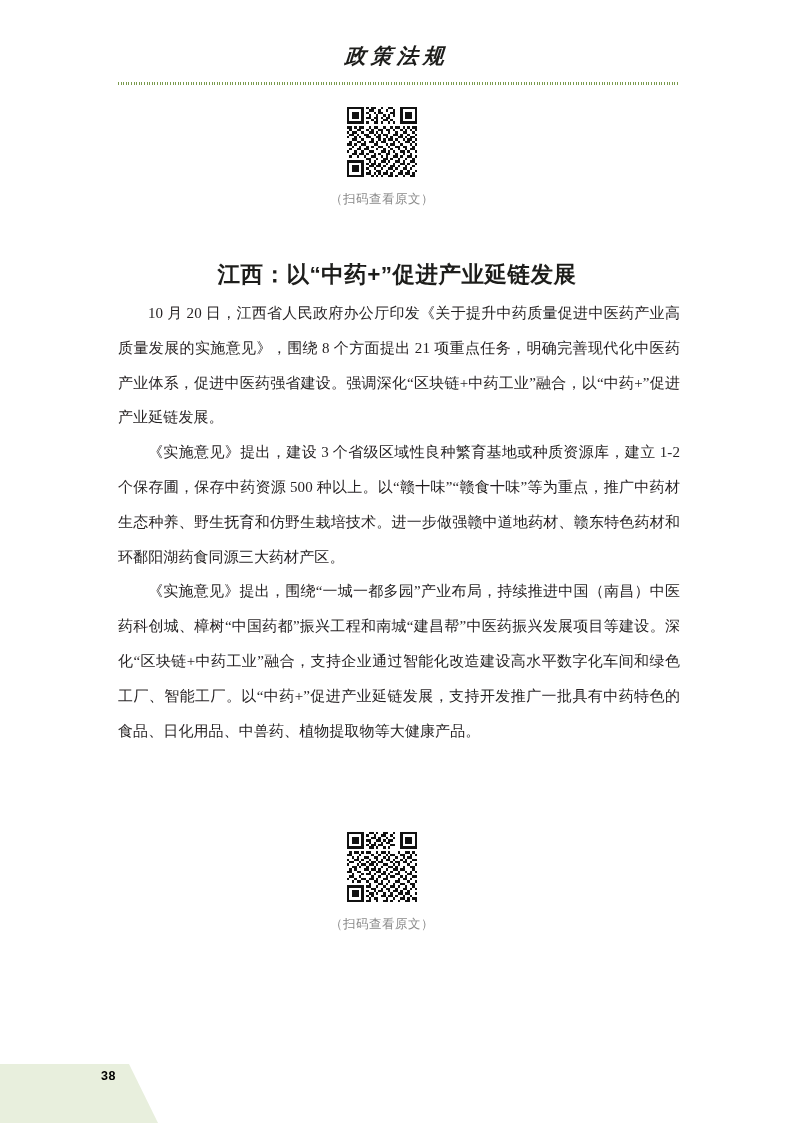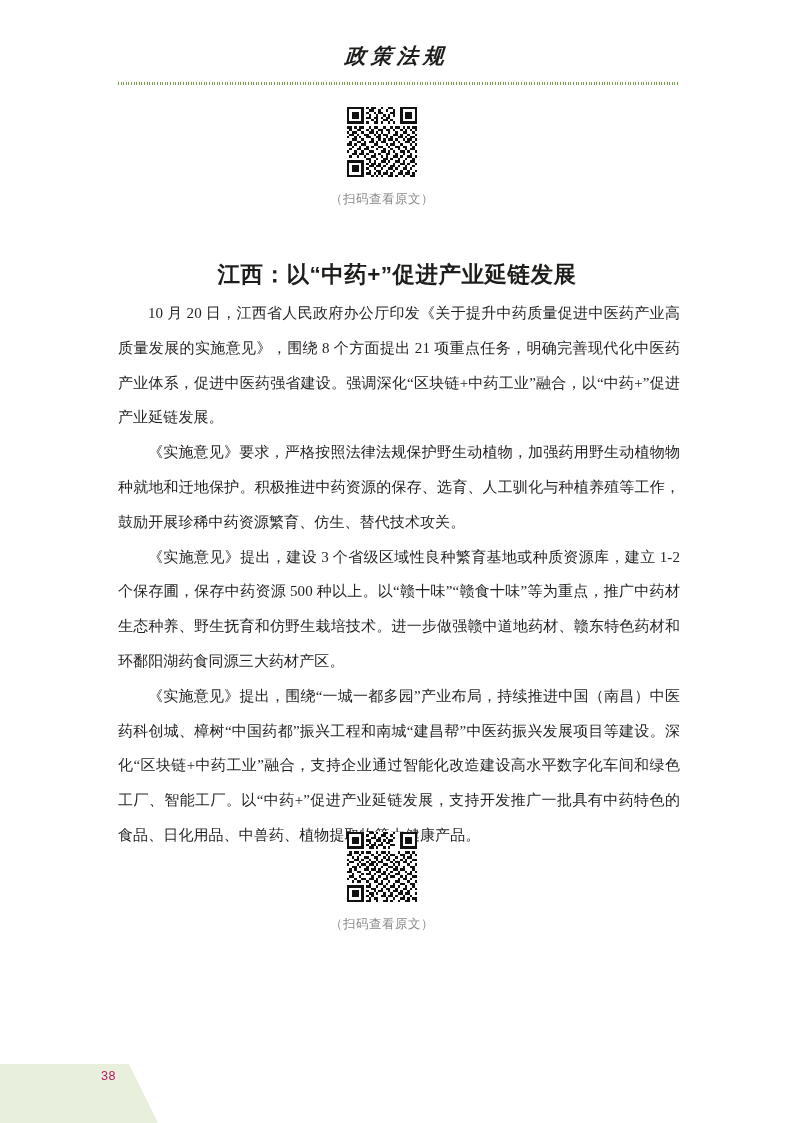--- a/index.html
+++ b/index.html
@@ -120,22 +120,22 @@
   }
   .folio-number {
     position: absolute;
     left: 0;
     top: 1070px;
     width: 130px;
     text-align: right;
     padding-right: 14px;
     font-family: "Liberation Sans", "DejaVu Sans", sans-serif;
     font-size: 12.5px;
-    font-weight: normal;
-    color: #be185d;
+    font-weight: bold;
+    color: #000000;
     line-height: 1;
     letter-spacing: 0.5px;
   }
 </style>
 </head>
 <body>
 
 <div class="page-header">
   <div class="header-title">政策法规</div>
 </div>
@@ -378,21 +378,20 @@
         <rect x="26" y="28" width="2" height="1"></rect>
     </g>
   </svg>
   <div class="qr-caption">（扫码查看原文）</div>
 </div>
 
 <h1 class="article-title">江西：以“中药+”促进产业延链发展</h1>
 
 <div class="article-body">
   <p class="para">10 月 20 日，江西省人民政府办公厅印发《关于提升中药质量促进中医药产业高质量发展的实施意见》，围绕 8 个方面提出 21 项重点任务，明确完善现代化中医药产业体系，促进中医药强省建设。强调深化“区块链+中药工业”融合，以“中药+”促进产业延链发展。</p>
-  <p class="para">《实施意见》要求，严格按照法律法规保护野生动植物，加强药用野生动植物物种就地和迁地保护。积极推进中药资源的保存、选育、人工驯化与种植养殖等工作，鼓励开展珍稀中药资源繁育、仿生、替代技术攻关。</p>
   <p class="para">《实施意见》提出，建设 3 个省级区域性良种繁育基地或种质资源库，建立 1-2 个保存圃，保存中药资源 500 种以上。以“赣十味”“赣食十味”等为重点，推广中药材生态种养、野生抚育和仿野生栽培技术。进一步做强赣中道地药材、赣东特色药材和环鄱阳湖药食同源三大药材产区。</p>
   <p class="para">《实施意见》提出，围绕“一城一都多园”产业布局，持续推进中国（南昌）中医药科创城、樟树“中国药都”振兴工程和南城“建昌帮”中医药振兴发展项目等建设。深化“区块链+中药工业”融合，支持企业通过智能化改造建设高水平数字化车间和绿色工厂、智能工厂。以“中药+”促进产业延链发展，支持开发推广一批具有中药特色的食品、日化用品、中兽药、植物提取物等大健康产品。</p>
 </div>
 
 <div class="qr-block bottom">
   <svg class="qr-code" viewBox="0 0 29 29" shape-rendering="crispEdges">
     <rect width="29" height="29" fill="#ffffff"></rect>
     <g fill="#111111">
       <rect x="0" y="0" width="7" height="1"></rect>
         <rect x="0" y="6" width="7" height="1"></rect>

